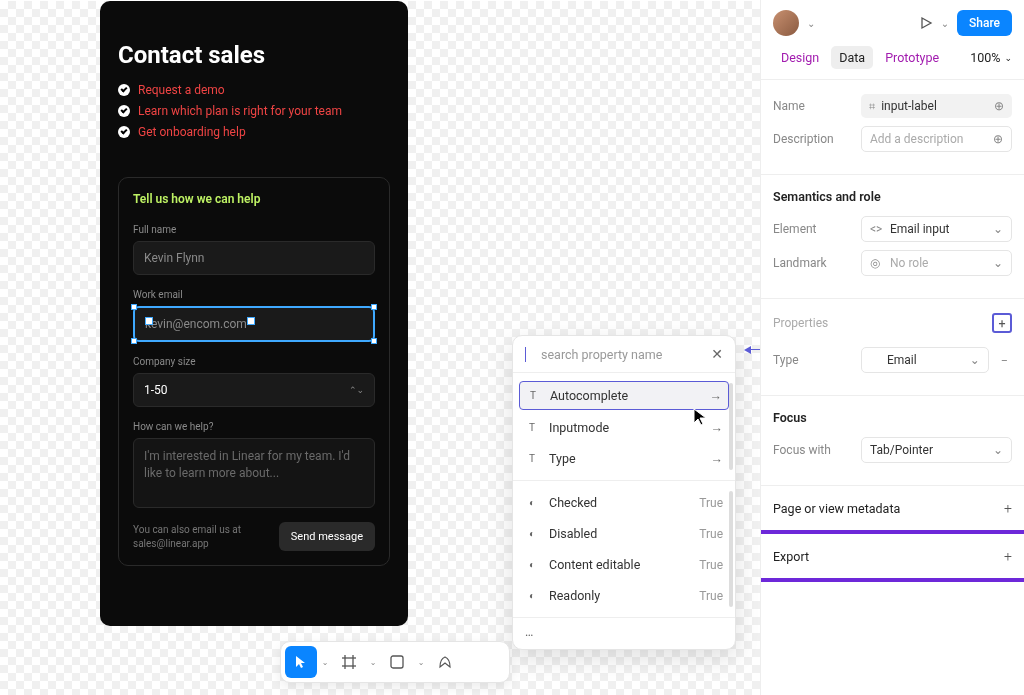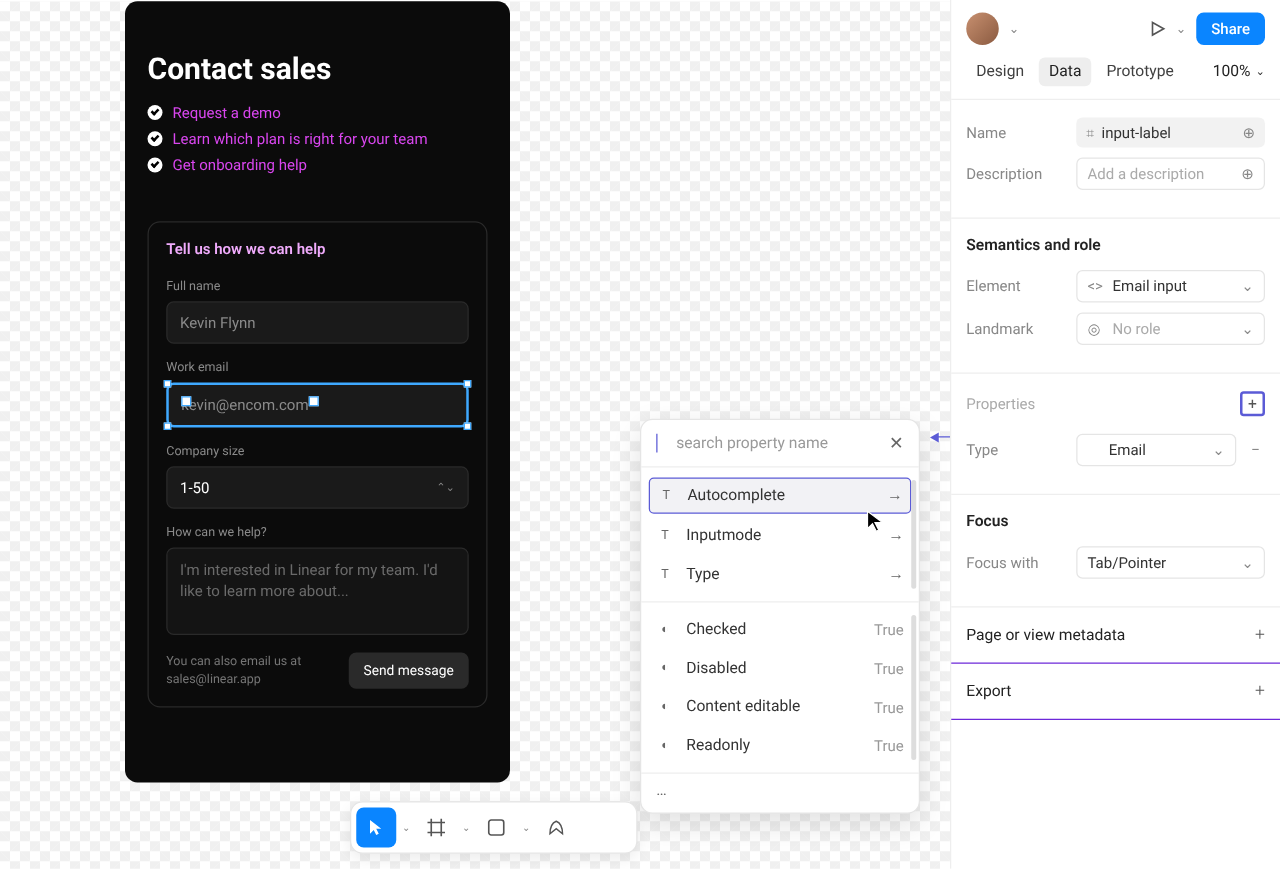--- a/index.html
+++ b/index.html
@@ -18,27 +18,27 @@
   background-color: #fff;
 }
 
 
 .mock {
   position: absolute; left: 100px; top: 0; width: 308px; height: 625px;
   background: #0b0b0b; border-radius: 10px; padding: 22px 18px 16px 18px;
   color: #fff; overflow: hidden;
 }
 .mock h1 { font-size: 24px; font-weight: 700; margin-top: 18px; margin-bottom: 14px; }
-.bullets { font-size: 12px; color: #d946ef; }
+.bullets { font-size: 12px; color: #ef4444; }
 .bullets .row { display: flex; align-items: center; gap: 8px; margin-bottom: 7px; }
 .bullets .check { width: 12px; height: 12px; border-radius: 50%; background: #fff; position: relative; flex-shrink: 0; }
 .bullets .check::after { content: ""; position: absolute; left: 3px; top: 3px; width: 4px; height: 2px; border-left: 2px solid #000; border-bottom: 2px solid #000; transform: rotate(-45deg); }
 
 .form-card { margin-top: 38px; border: 1px solid #2a2a2a; border-radius: 10px; padding: 14px; }
-.form-title { font-size: 12px; font-weight: 600; color: #f0abfc; margin-bottom: 18px; }
+.form-title { font-size: 12px; font-weight: 600; color: #bef264; margin-bottom: 18px; }
 .flabel { font-size: 10px; color: #8a8a8a; margin-bottom: 6px; }
 .finput { width: 100%; background: #1a1a1a; border: 1px solid #2a2a2a; border-radius: 6px; padding: 9px 10px; font-size: 12px; color: #8a8a8a; }
 .fgroup { margin-bottom: 14px; }
 .selected { border: 2px solid #3fa9ff; position: relative; }
 .selected::before, .selected::after, .sel-tl, .sel-tr, .sel-bl, .sel-br {
   content: ""; position: absolute; width: 6px; height: 6px; background: #fff; border: 1px solid #3fa9ff;
 }
 .sel-tl { top: -4px; left: -4px; } .sel-tr { top: -4px; right: -4px; }
 .sel-bl { bottom: -4px; left: -4px; } .sel-br { bottom: -4px; right: -4px; }
 .fselect { width: 100%; background: #1a1a1a; border: 1px solid #2a2a2a; border-radius: 6px; padding: 9px 10px; font-size: 12px; color: #fff; display: flex; justify-content: space-between; align-items: center; }
@@ -72,21 +72,21 @@
 
 .rpanel { position: absolute; right: 0; top: 0; width: 264px; height: 695px; background: #fff; border-left: 1px solid #eee; font-size: 12.5px; color: #222; }
 .rhead { display: flex; align-items: center; padding: 10px 12px; gap: 8px; }
 .avatar { width: 26px; height: 26px; border-radius: 50%; background: linear-gradient(135deg,#c89070,#8a5a40); }
 .rhead .chev { color: #888; font-size: 10px; }
 .rhead .spacer { flex: 1; }
 .play { width: 14px; height: 14px; }
 .share { background: #0a85ff; color: #fff; border: none; padding: 6px 12px; border-radius: 6px; font-size: 12px; font-weight: 500; }
 
 .tabs { display: flex; align-items: center; padding: 0 12px 10px 12px; gap: 4px; border-bottom: 1px solid #eee; }
-.tab { padding: 4px 8px; border-radius: 5px; color: #404040; cursor: pointer; }
+.tab { padding: 4px 8px; border-radius: 5px; color: #a21caf; cursor: pointer; }
 .tab.active { background: #eee; color: #222; }
 .zoom { margin-left: auto; display: flex; align-items: center; gap: 4px; color: #222; }
 
 .sect { padding: 14px 12px; border-bottom: 1px solid #eee; }
 .sect-title { font-weight: 600; margin-bottom: 12px; }
 .prow { display: flex; align-items: center; margin-bottom: 8px; gap: 8px; }
 .plabel { width: 80px; color: #888; font-size: 12px; }
 .chip { flex: 1; display: flex; align-items: center; gap: 6px; background: #f2f2f2; border-radius: 5px; padding: 5px 8px; font-size: 12px; color: #333; }
 .chip .hash { color: #888; font-size: 11px; }
 .chip .target { margin-left: auto; color: #888; }
@@ -98,21 +98,21 @@
 .plus.boxed { border: 2px solid #5b5bd6; border-radius: 3px; }
 .minus { color: #888; cursor: pointer; padding: 0 4px; }
 
 .opens-line { position: absolute; left: 748px; top: 349px; width: 246px; height: 1px; border-top: 1px solid #5b5bd6; }
 .opens-arrow { position: absolute; left: 744px; top: 346px; width: 0; height: 0; border-top: 4px solid transparent; border-bottom: 4px solid transparent; border-right: 7px solid #5b5bd6; }
 .opens-badge { position: absolute; left: 854px; top: 343px; background: #5b5bd6; color: #fff; font-size: 10px; padding: 2px 6px; border-radius: 3px; }
 
 .toggle { width: 30px; height: 17px; background: #0a85ff; border-radius: 10px; position: relative; }
 .toggle::after { content: ""; position: absolute; right: 2px; top: 2px; width: 13px; height: 13px; background: #fff; border-radius: 50%; }
 
-.collapsible { display: flex; justify-content: space-between; align-items: center; padding: 14px 12px; border-bottom: 1px solid #6d28d9; cursor: pointer; }
+.collapsible { display: flex; justify-content: space-between; align-items: center; padding: 14px 12px; border-bottom: 4px solid #6d28d9; cursor: pointer; }
 .collapsible .p { color: #555; font-size: 14px; font-weight: 300; }
 
 
 .toolbar {
   position: absolute; left: 280px; top: 640px; width: 230px; height: 42px;
   background: #fff; border: 1px solid #e5e5e5; border-radius: 10px;
   display: flex; align-items: center; padding: 4px; gap: 2px;
   box-shadow: 0 4px 12px rgba(0,0,0,0.08);
 }
 .tool { width: 32px; height: 32px; display: flex; align-items: center; justify-content: center; border-radius: 6px; cursor: pointer; position: relative; }

